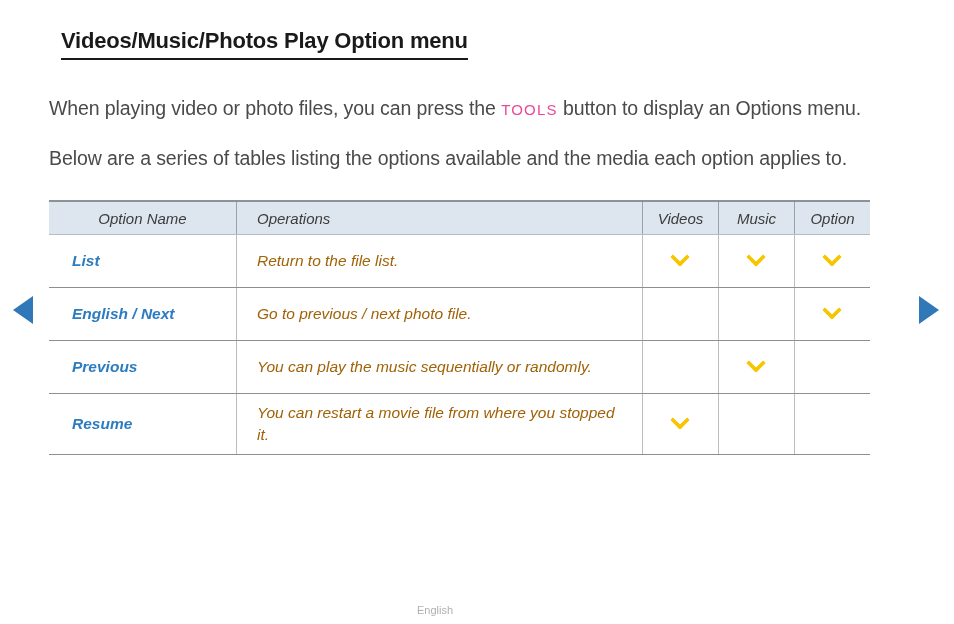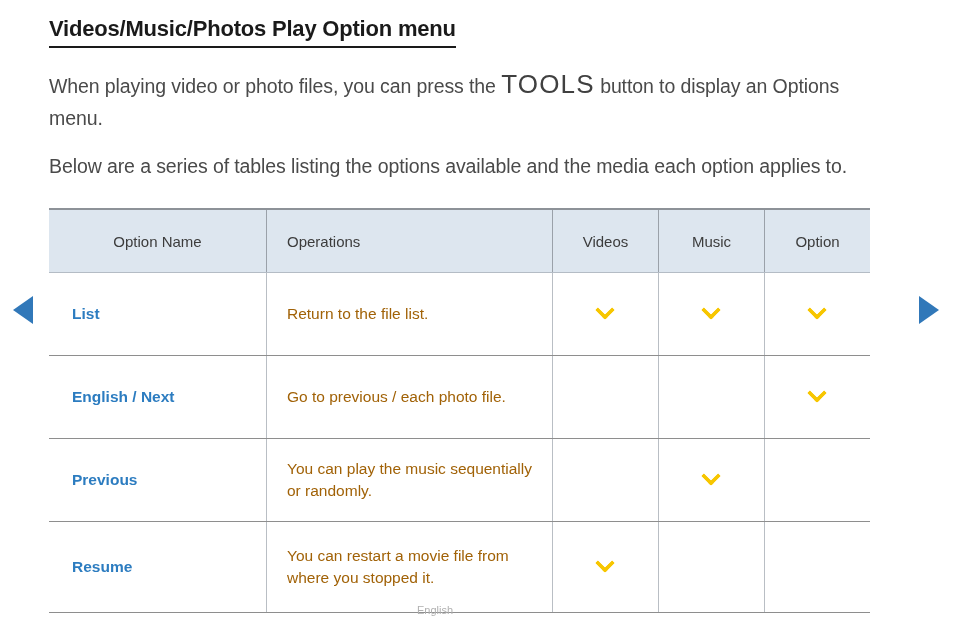--- a/index.html
+++ b/index.html
@@ -43,54 +43,55 @@
     left: 49px;
     top: 0;
     width: 825px;
   }
 
   .page-title {
     font-size: 22px;
     font-weight: bold;
     color: #1a1a1a;
     letter-spacing: -0.2px;
-    margin: 0;
+    margin: 12px;
     padding-top: 16px;
     padding-bottom: 4px;
     display: inline-block;
     border-bottom: 2px solid #1a1a1a;
   }
 
   .para {
     font-size: 19.5px;
     line-height: 32px;
     color: #4a4a4a;
     margin: 0;
     letter-spacing: -0.1px;
   }
   .para.first { margin-top: 20px; }
   .para.second { margin-top: 16px; }
 
   .tools-key {
-    color: #404040;
+    color: #ec4899;
     letter-spacing: 1.2px;
-    font-size: 26px;
+    font-size: 15px;
   }
 
   
   .opt-table {
     margin-top: 26px;
     border-collapse: collapse;
     width: 821px;
     table-layout: fixed;
   }
   .opt-table th,
   .opt-table td {
-    padding: 15px;
+    padding: 0;
     vertical-align: middle;
+    font-style: italic;
   }
 
   .opt-table thead th {
     background: #dde6ef;
     border-top: 2px solid #8d9298;
     border-bottom: 1px solid #b4bcc5;
     height: 32px;
     font-size: 15px;
     font-weight: normal;
     color: #3c3c3c;
@@ -201,21 +202,21 @@
       <tr>
         <td class="cell-name">List</td>
         <td class="cell-ops">Return to the file list.</td>
         <td class="cell-media"><span class="chev"></span></td>
         <td class="cell-media"><span class="chev"></span></td>
         <td class="cell-media"><span class="chev"></span></td>
       </tr>
 
       <tr>
         <td class="cell-name">English / Next</td>
-        <td class="cell-ops">Go to previous / each photo file.</td>
+        <td class="cell-ops">Go to previous / next photo file.</td>
         <td class="cell-media"><span class="chev empty"></span></td>
         <td class="cell-media"><span class="chev empty"></span></td>
         <td class="cell-media"><span class="chev"></span></td>
       </tr>
 
       <tr>
         <td class="cell-name">Previous</td>
         <td class="cell-ops">You can play the music sequentially or randomly.</td>
         <td class="cell-media"><span class="chev empty"></span></td>
         <td class="cell-media"><span class="chev"></span></td>

